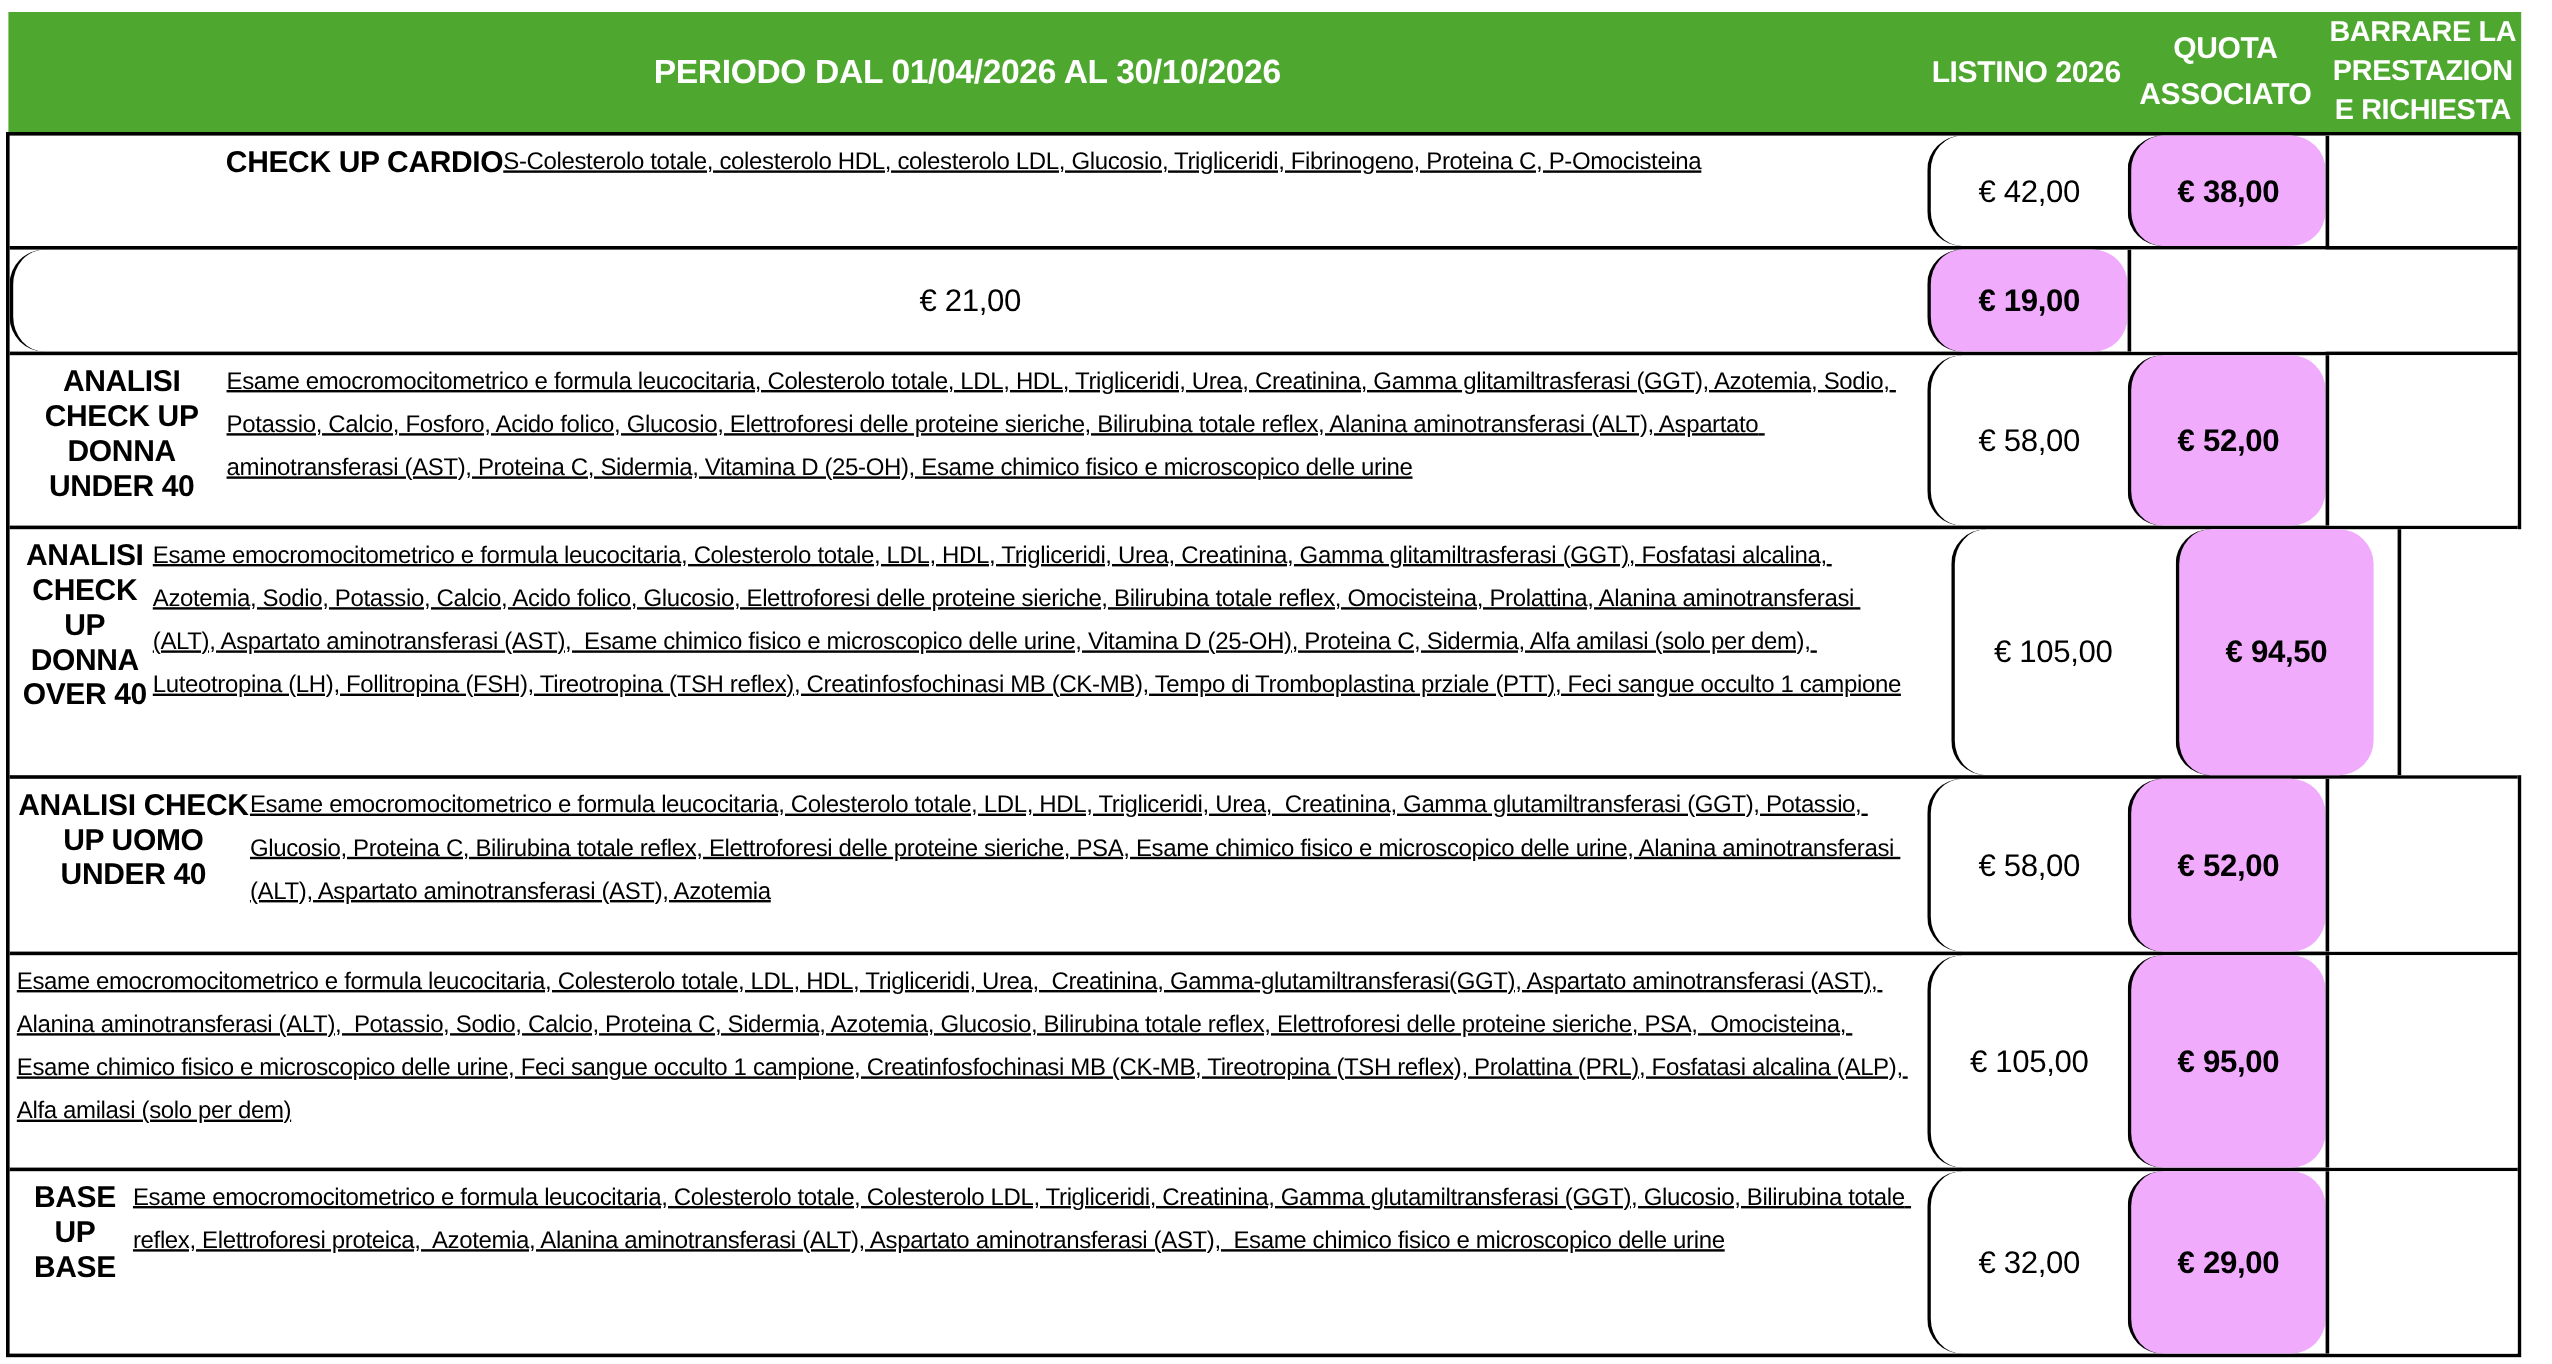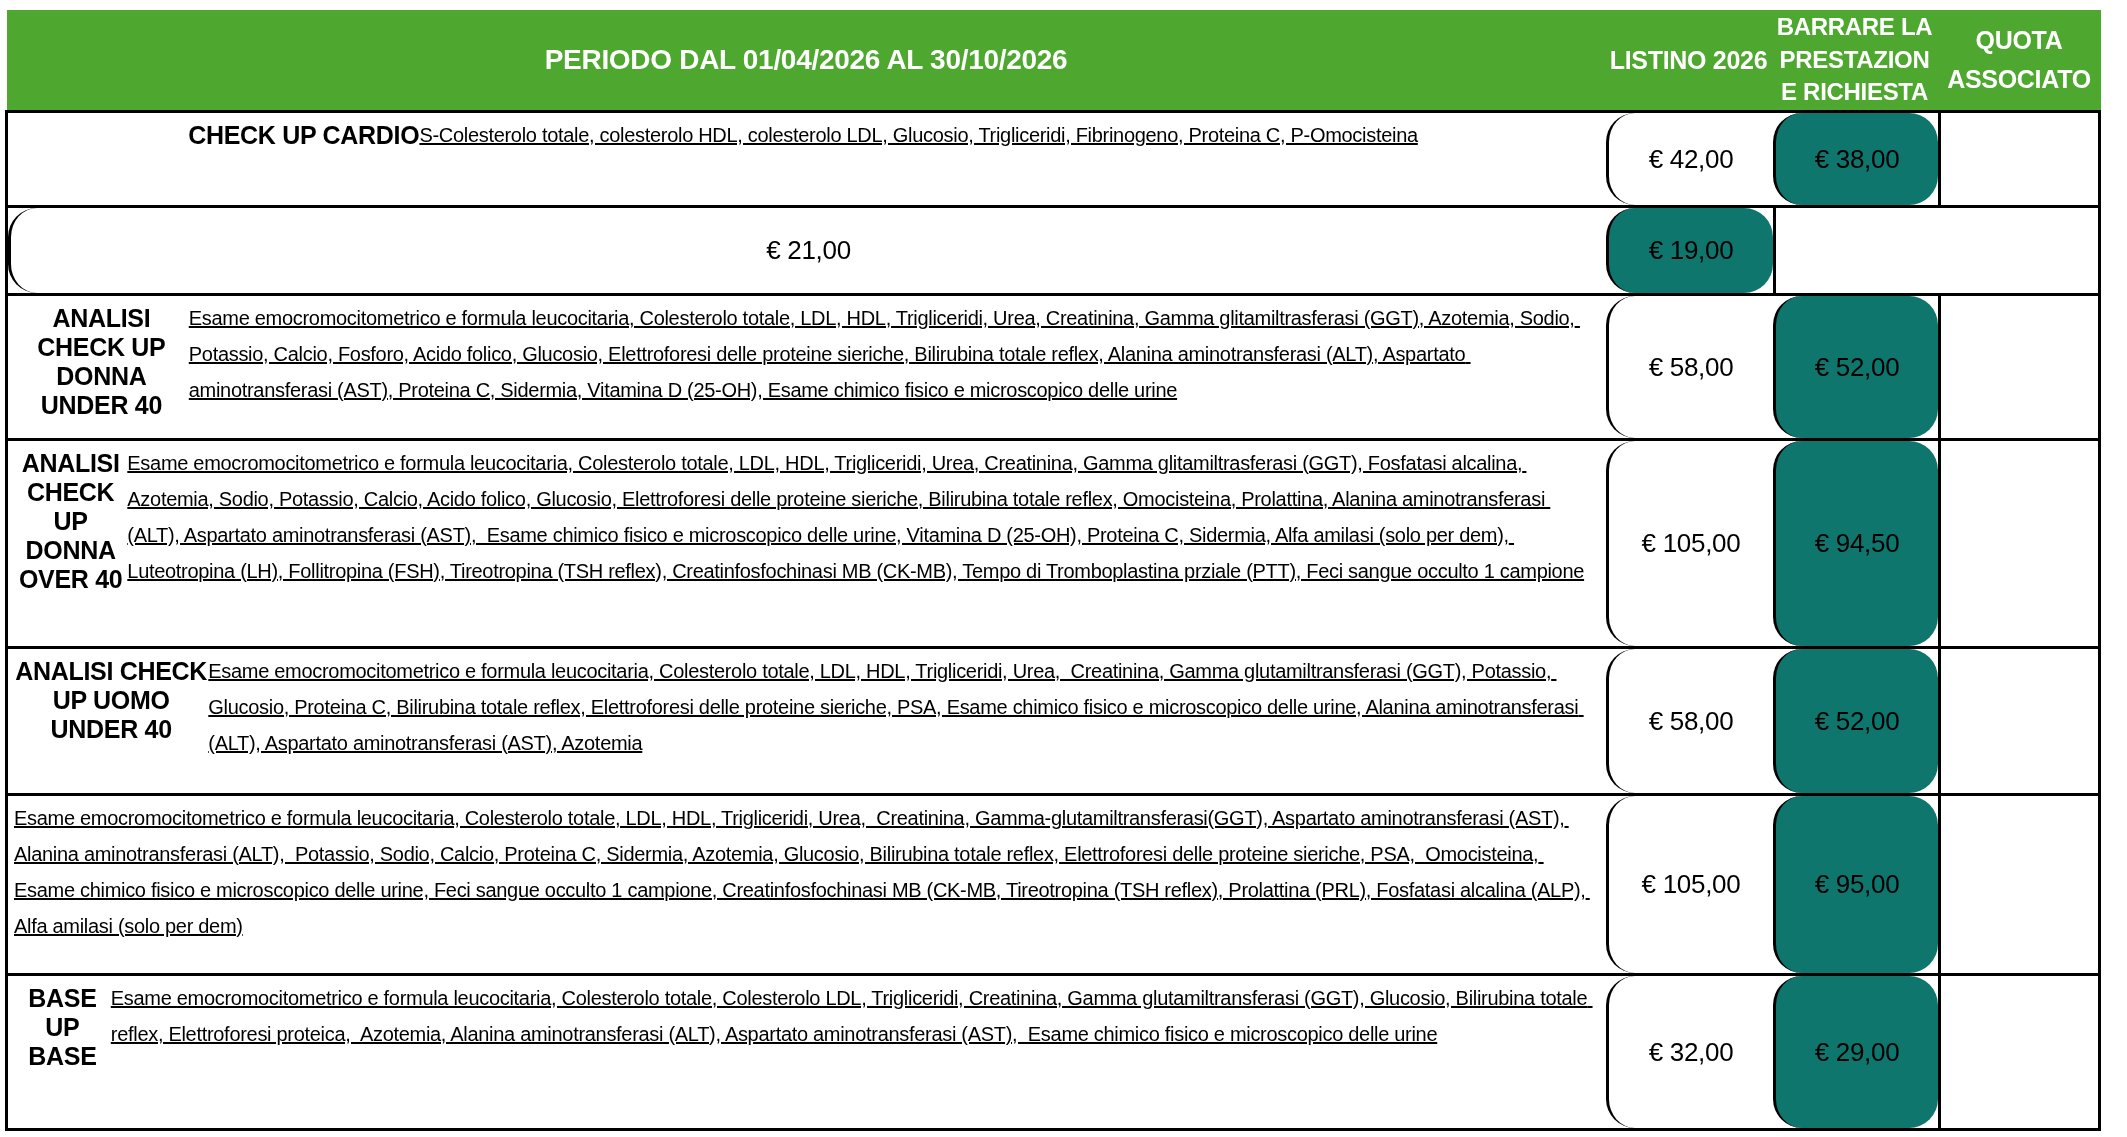--- a/index.html
+++ b/index.html
@@ -42,46 +42,46 @@
     font-size:20px; line-height:36px; letter-spacing:-0.3px;
     white-space:pre-wrap; padding:1px 0 4px;text-decoration:underline;
   }
 
   .price-cell {
     display:flex; align-items:center; justify-content:center;
     font-size:26px; letter-spacing:-0.3px;
     border-left:3px solid #000;
     border-radius:29px;
   }
-  .price-cell.quota { font-weight:normal; background:#0f766e; }
+  .price-cell.quota { font-weight:bold; background:#f0abfc; }
   .check-cell { border-left:3px solid #000; background:#fff; }
 
   
   .r0 { min-height:95px; }
   .r1 { min-height:88px; }
   .r2 { min-height:145px; }
-  .r3 { min-height:208px; }
+  .r3 { min-height:208px;gap:20px; }
   .r4 { min-height:147px; }
   .r5 { min-height:180px; }
   .r6 { min-height:152px; }
 </style>
 </head>
 <body>
 
 <div class="page">
 
   <div class="header-band">
     <div class="period-cell">PERIODO DAL 01/04/2026 AL 30/10/2026</div>
     <div class="colhead">LISTINO 2026</div>
+    <div class="colhead">QUOTA ASSOCIATO</div>
     <div class="colhead barrare">
       <div>BARRARE LA</div>
       <div>PRESTAZION</div>
       <div>E RICHIESTA</div>
     </div>
-    <div class="colhead">QUOTA ASSOCIATO</div>
   </div>
 
   <div class="table-body">
 
     <div class="row r0">
       <div class="desc-cell">
         <div class="row-title">CHECK UP CARDIO</div>
         <div class="row-desc">S-Colesterolo totale, colesterolo HDL, colesterolo LDL, Glucosio, Trigliceridi, Fibrinogeno, Proteina C, P-Omocisteina</div>
       </div>
       <div class="price-cell listino">€ 42,00</div>

